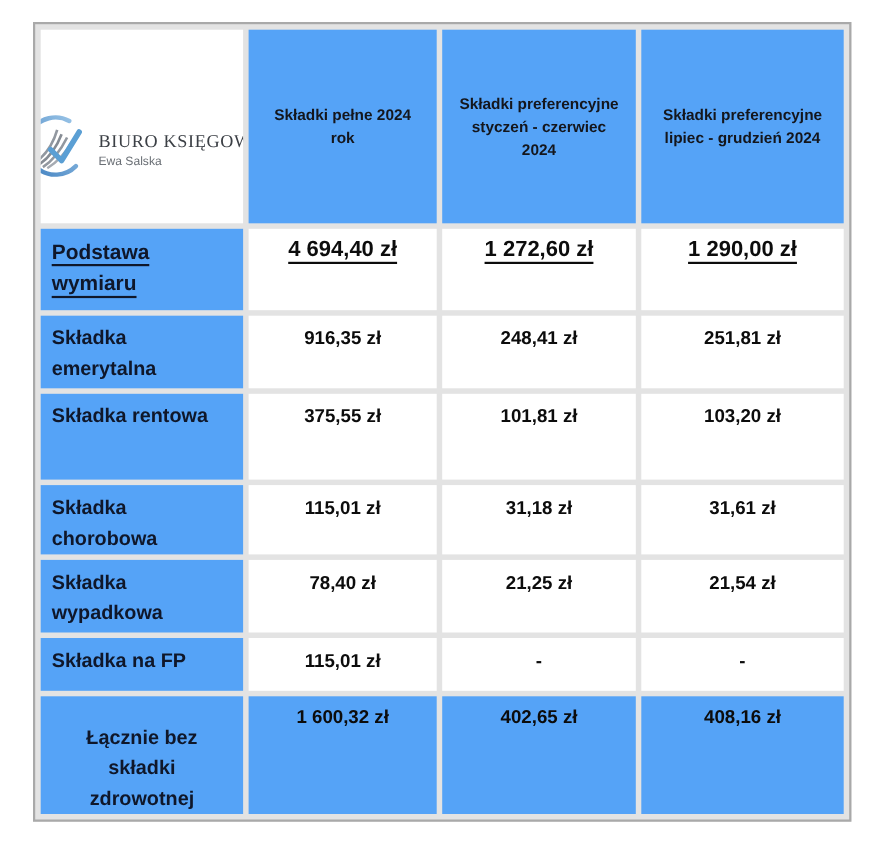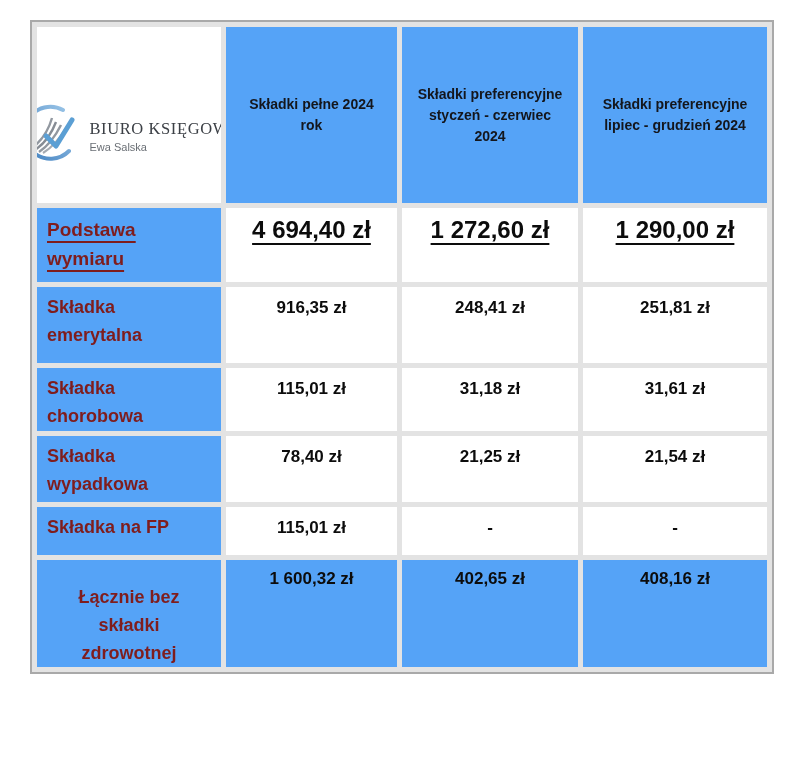--- a/index.html
+++ b/index.html
@@ -23,21 +23,21 @@
     border-spacing: 5px;
     background: #e3e3e3;           
     border: 2px solid #a9a9a9;     
     table-layout: fixed;
   }
   td { vertical-align: top; overflow: hidden; }
 
   
   tr.h-header { height: 176px; }
   tr.h-r1 { height: 74px; }
-  tr.h-r2 { height: 76px; }
+  tr.h-r2 { height: 66px; }
   tr.h-r3 { height: 78px; }
   tr.h-r4 { height: 62px; }
   tr.h-r5 { height: 66px; }
   tr.h-r6 { height: 48px; margin-top: 40px; }
   tr.h-r7 { height: 96px; }
 
   
   .logo-cell {
     background: #ffffff;
     vertical-align: middle;
@@ -68,21 +68,21 @@
     color: #14161c;
     font-weight: bold;
     font-size: 14px;
     line-height: 1.5;
     text-align: center;
     vertical-align: middle;
     padding: 0 14px;
   }
   .label-cell {
     background: var(--accent);
-    color: #7f1d1d;
+    color: #0f172a;
     font-weight: bold;
     font-size: 18px;
     line-height: 1.55;
     text-align: left;
     padding: 7px 6px 0 10px;
   }
   .value-cell {
     background: #ffffff;
     color: #0c0c0c;
     font-weight: bold;
@@ -92,21 +92,21 @@
   }
 
   
   tr.emphasis .label-cell {
     font-size: 19px;
     text-decoration: underline;
     text-decoration-thickness: 2px;
     text-underline-offset: 5px;
   }
   tr.emphasis .value-cell {
-    font-size: 24px;
+    font-size: 20px;
     padding-top: 8px;
     text-decoration: underline;
     text-decoration-thickness: 2px;
     text-underline-offset: 5px;
   }
 
   
   tr.total .label-cell {
     text-align: center;
     padding: 24px 28px 0 28px;
@@ -166,20 +166,26 @@
       <td class="value-cell">1 290,00 zł</td>
     </tr>
 
     <tr class="h-r2">
       <td class="label-cell">Składka emerytalna</td>
       <td class="value-cell">916,35 zł</td>
       <td class="value-cell">248,41 zł</td>
       <td class="value-cell">251,81 zł</td>
     </tr>
 
+    <tr class="h-r3">
+      <td class="label-cell">Składka rentowa</td>
+      <td class="value-cell">375,55 zł</td>
+      <td class="value-cell">101,81 zł</td>
+      <td class="value-cell">103,20 zł</td>
+    </tr>
 
     <tr class="h-r4">
       <td class="label-cell">Składka chorobowa</td>
       <td class="value-cell">115,01 zł</td>
       <td class="value-cell">31,18 zł</td>
       <td class="value-cell">31,61 zł</td>
     </tr>
 
     <tr class="h-r5">
       <td class="label-cell">Składka wypadkowa</td>

